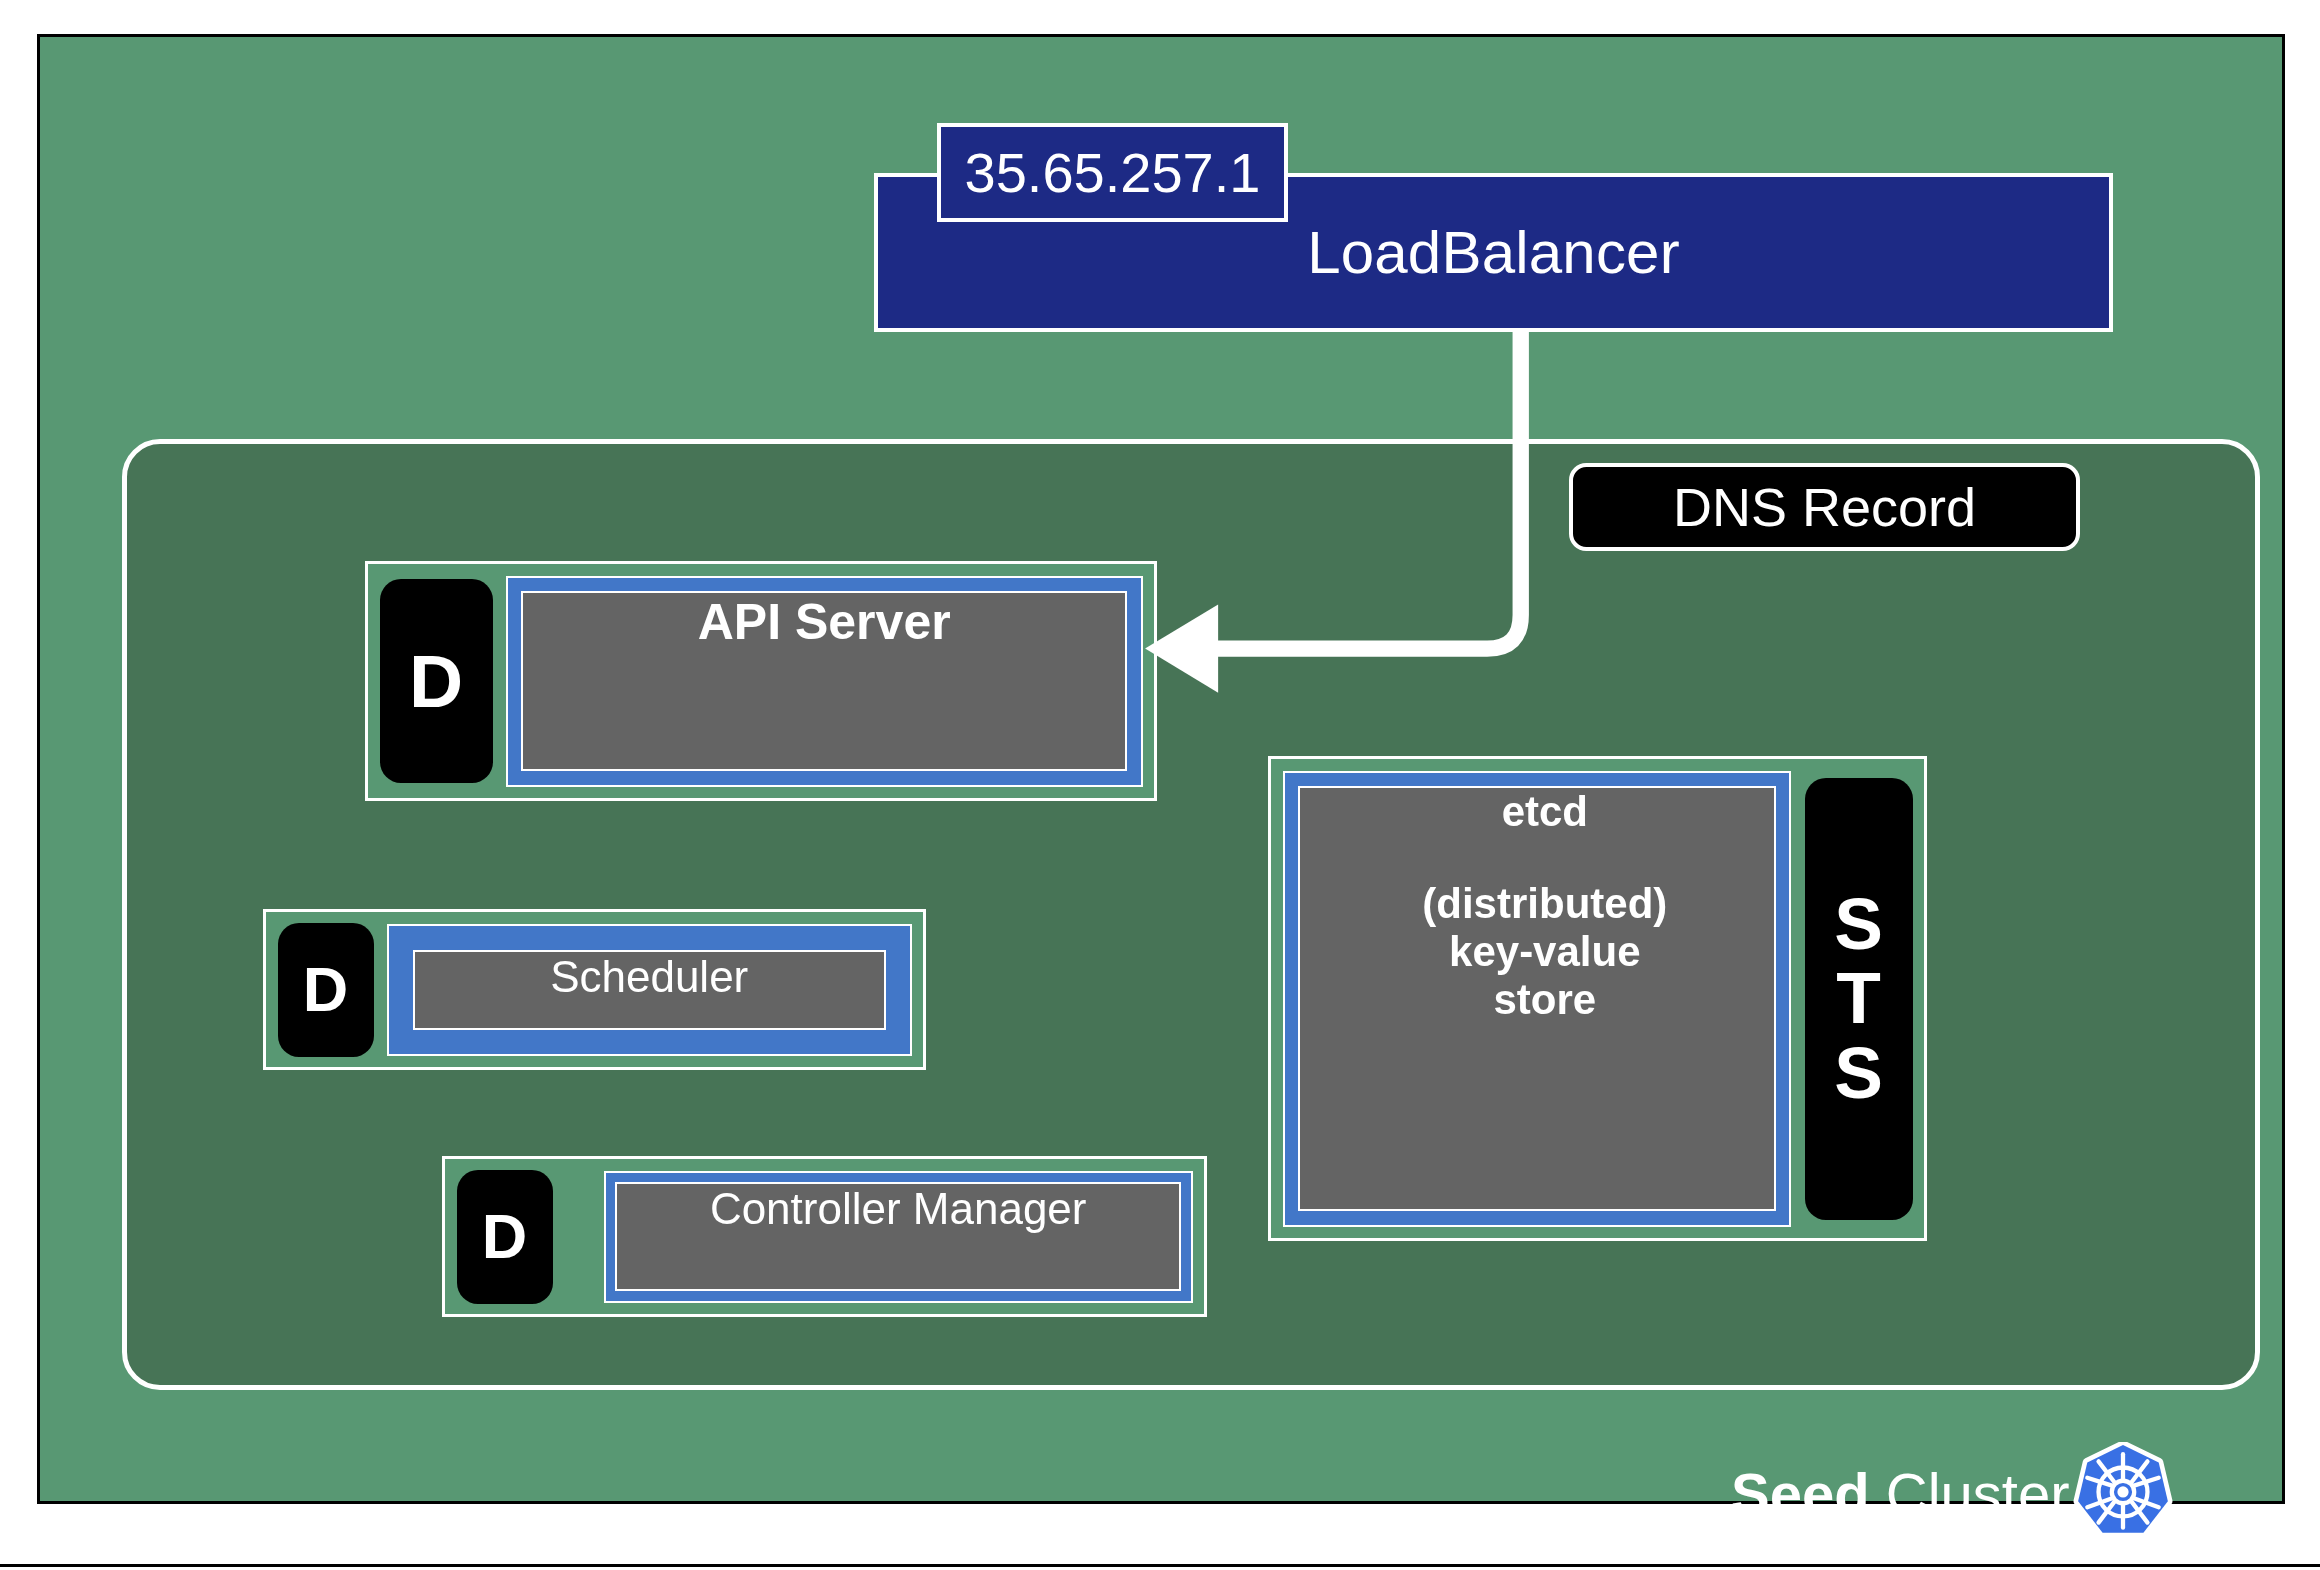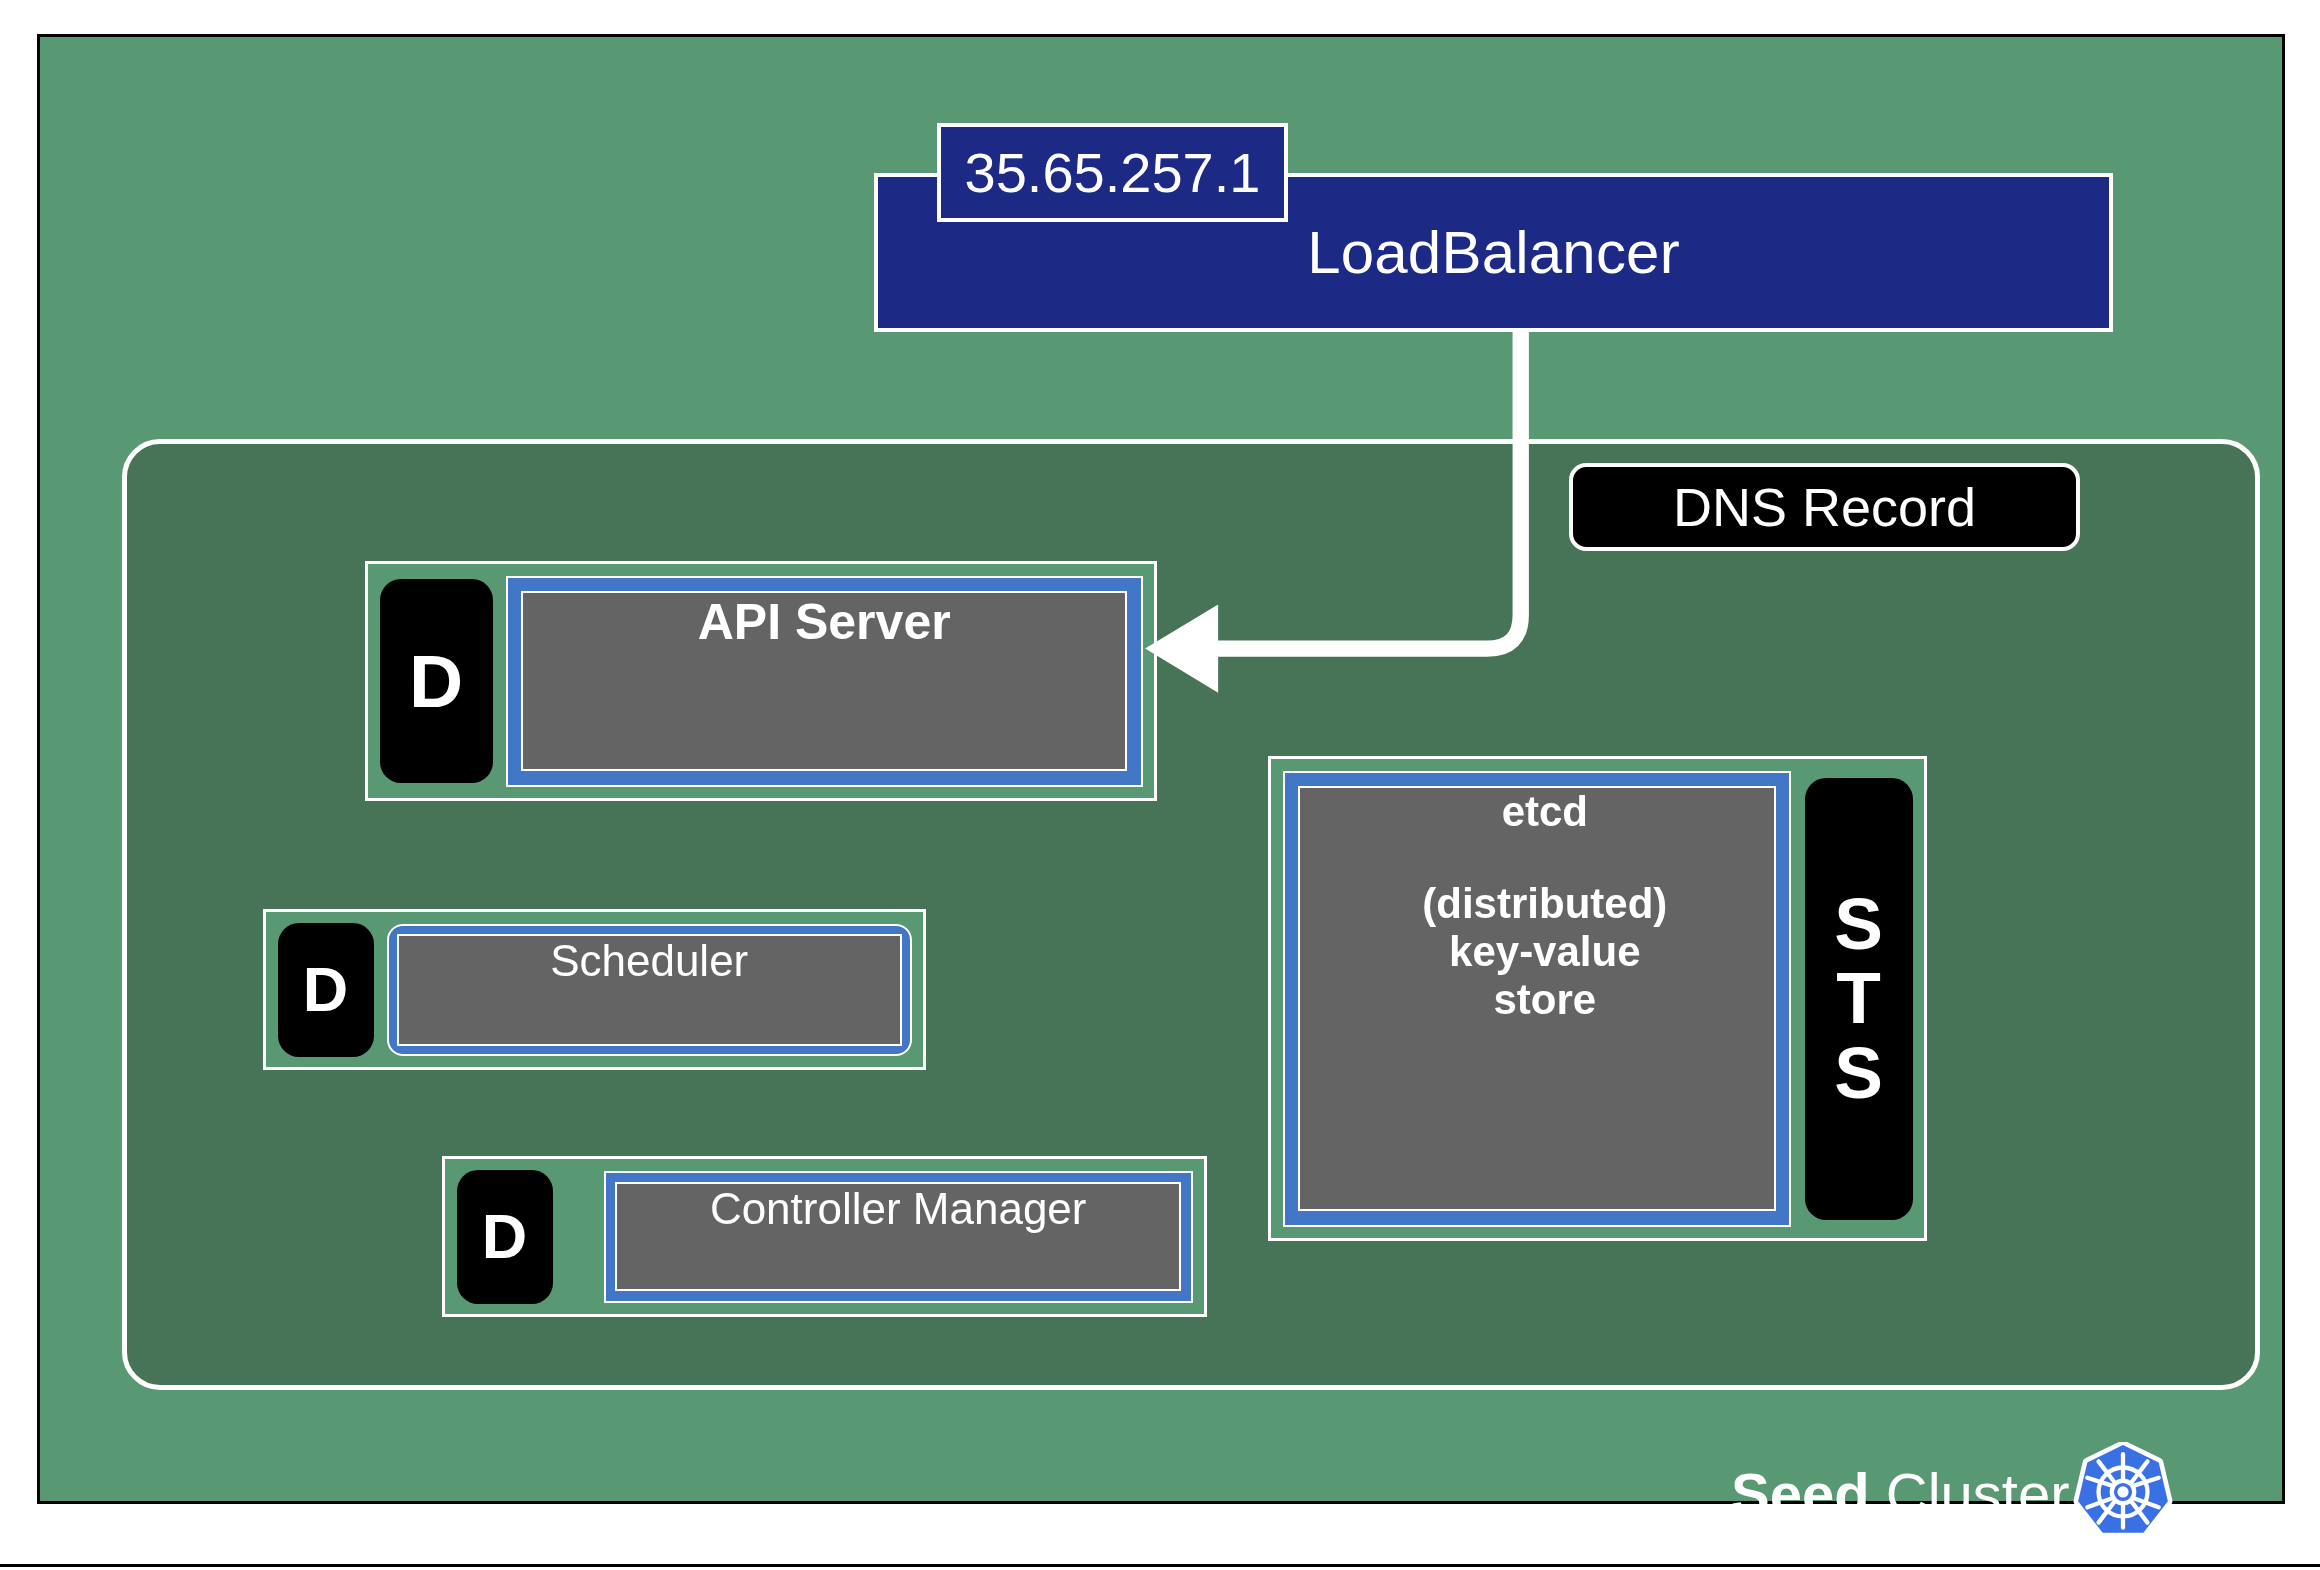--- a/index.html
+++ b/index.html
@@ -169,21 +169,21 @@
   }
 
   
   #wl-apiserver { left: 325px; top: 524px; width: 792px; height: 240px; }
   #wl-apiserver .kind-badge { width: 113px; height: 204px; font-size: 75px; }
   #wl-apiserver .pod-body { font-size: 50px; font-weight: bold; }
 
   
   #wl-scheduler { left: 223px; top: 872px; width: 663px; height: 161px; }
   #wl-scheduler .kind-badge { width: 96px; height: 134px; font-size: 63px; }
-  #wl-scheduler .pod-frame { padding: 8px; border-radius: 16px; }
+  #wl-scheduler .pod-frame { padding: 24px; }
   #wl-scheduler .pod-body { font-size: 44px; }
 
   
   #wl-controller { left: 402px; top: 1119px; width: 765px; height: 161px; }
   #wl-controller .kind-badge { width: 96px; height: 134px; font-size: 63px; }
   #wl-controller .pod-frame { padding: 9.6px; margin-left: 38px; }
   #wl-controller .pod-body { font-size: 44px; }
 
   
   #wl-etcd {

